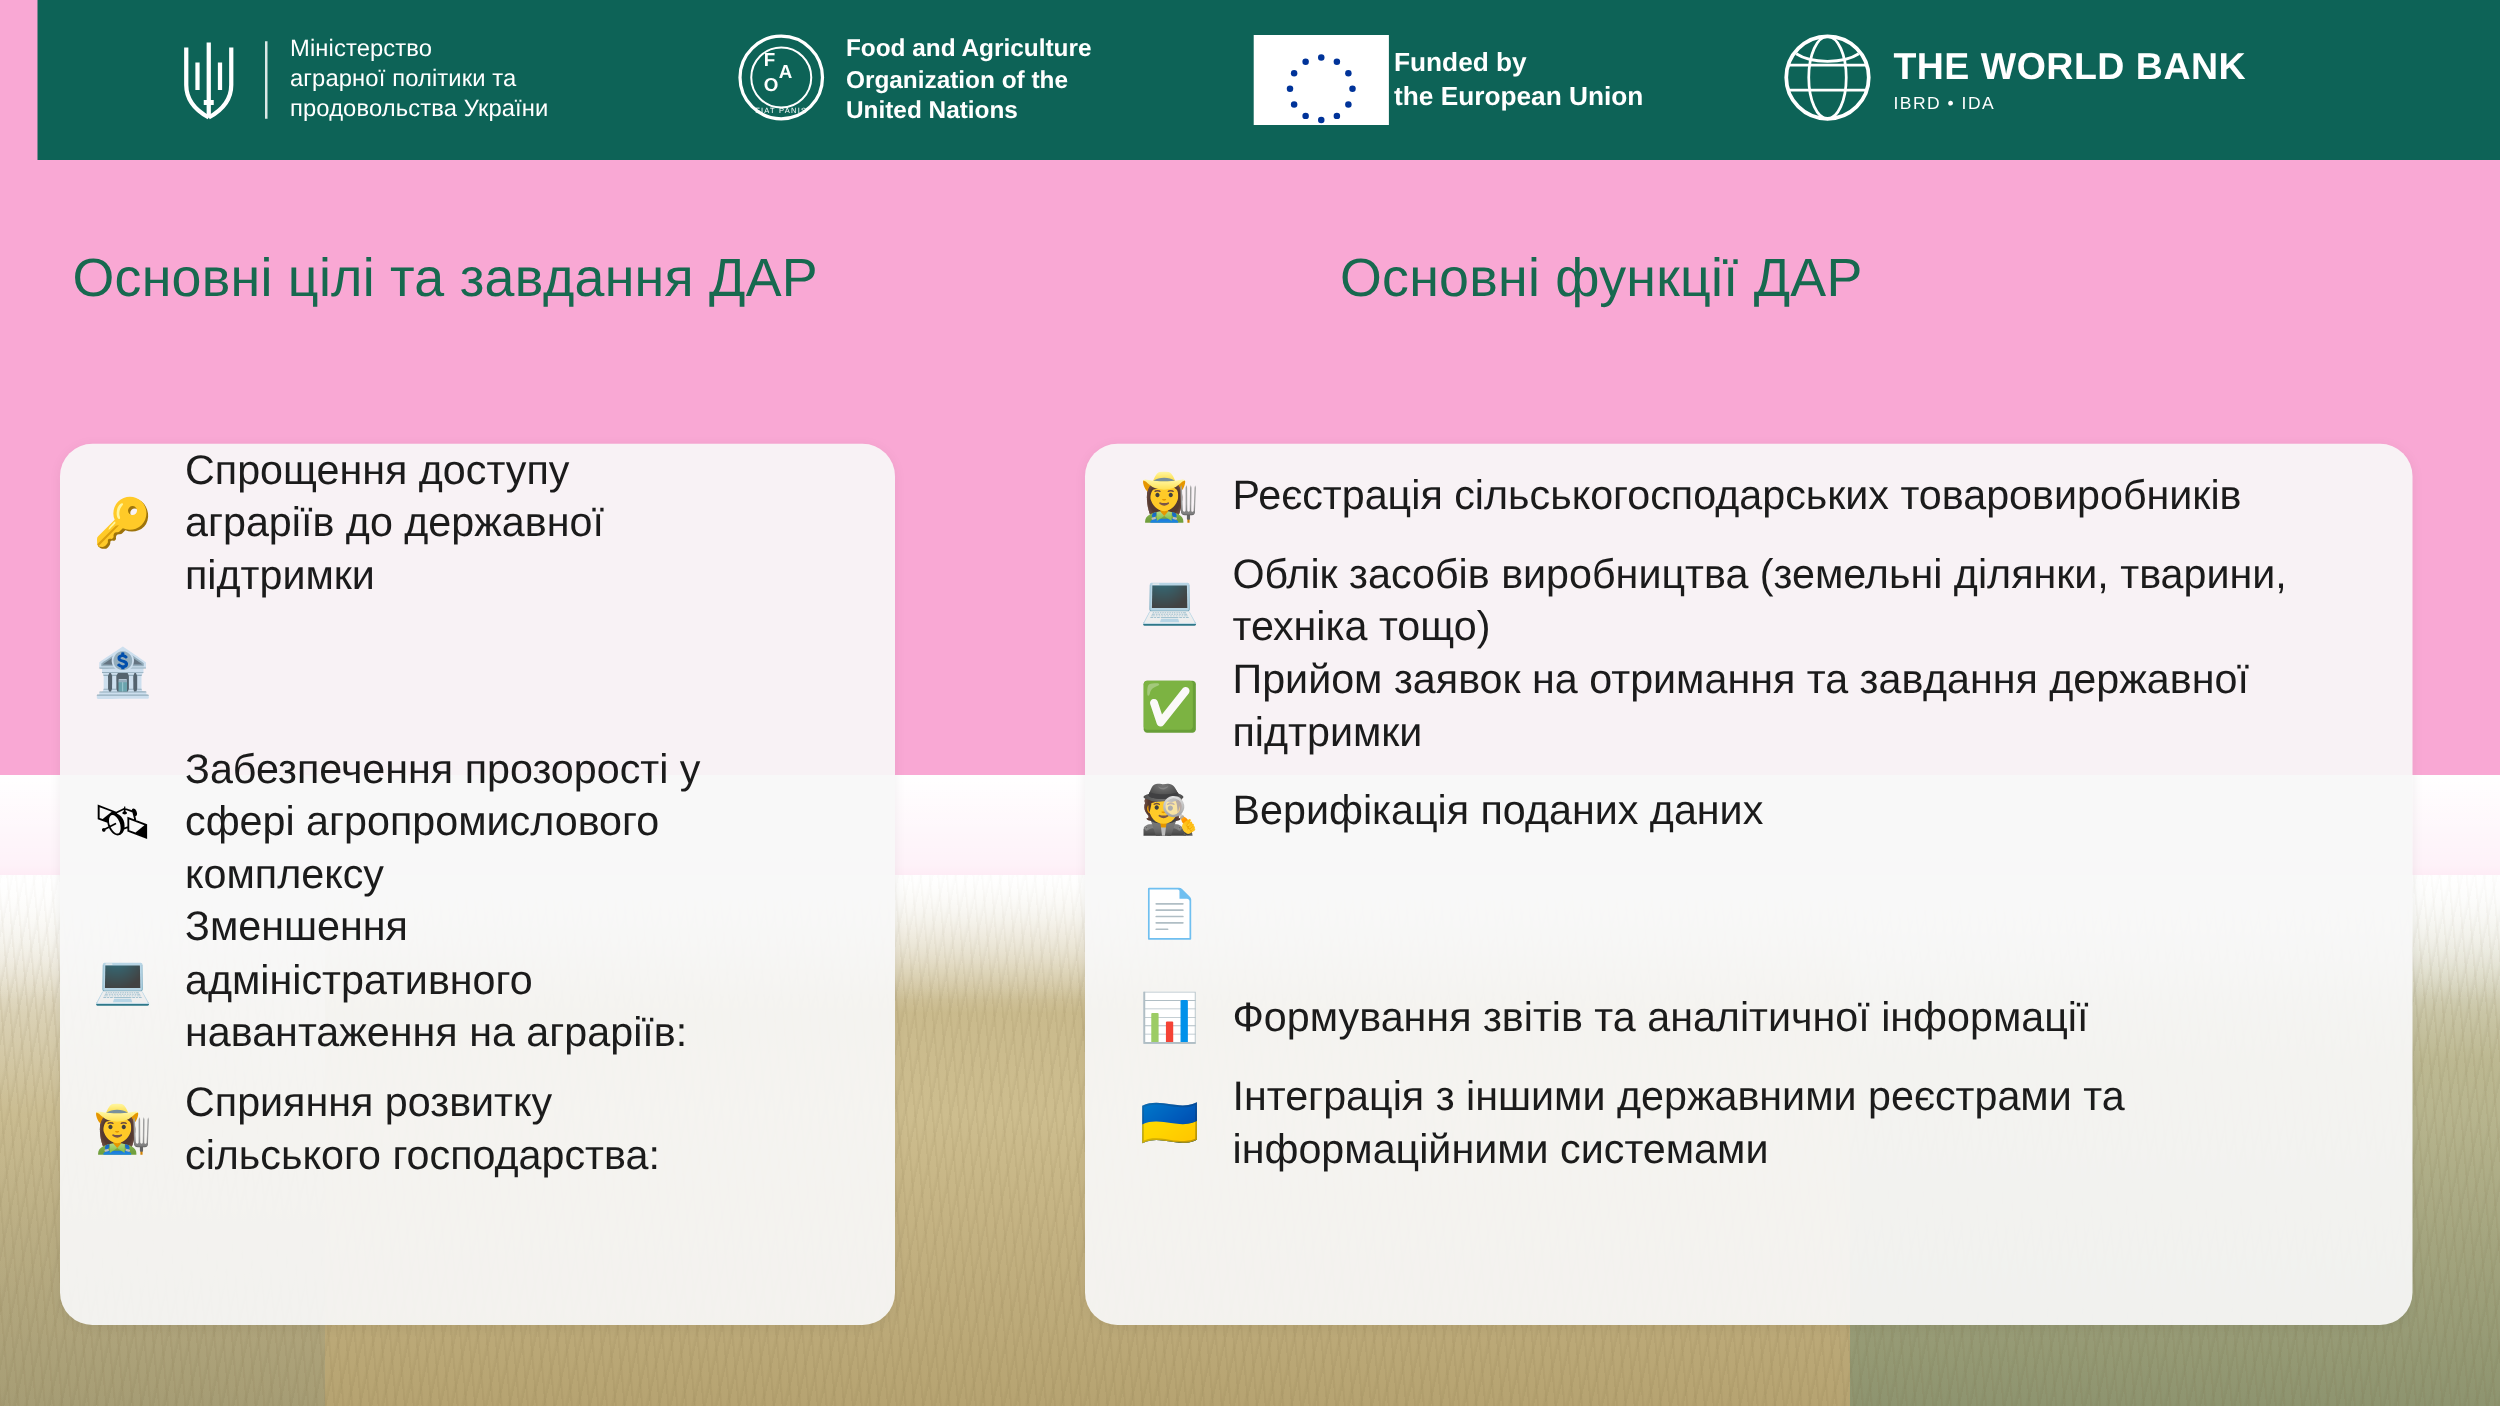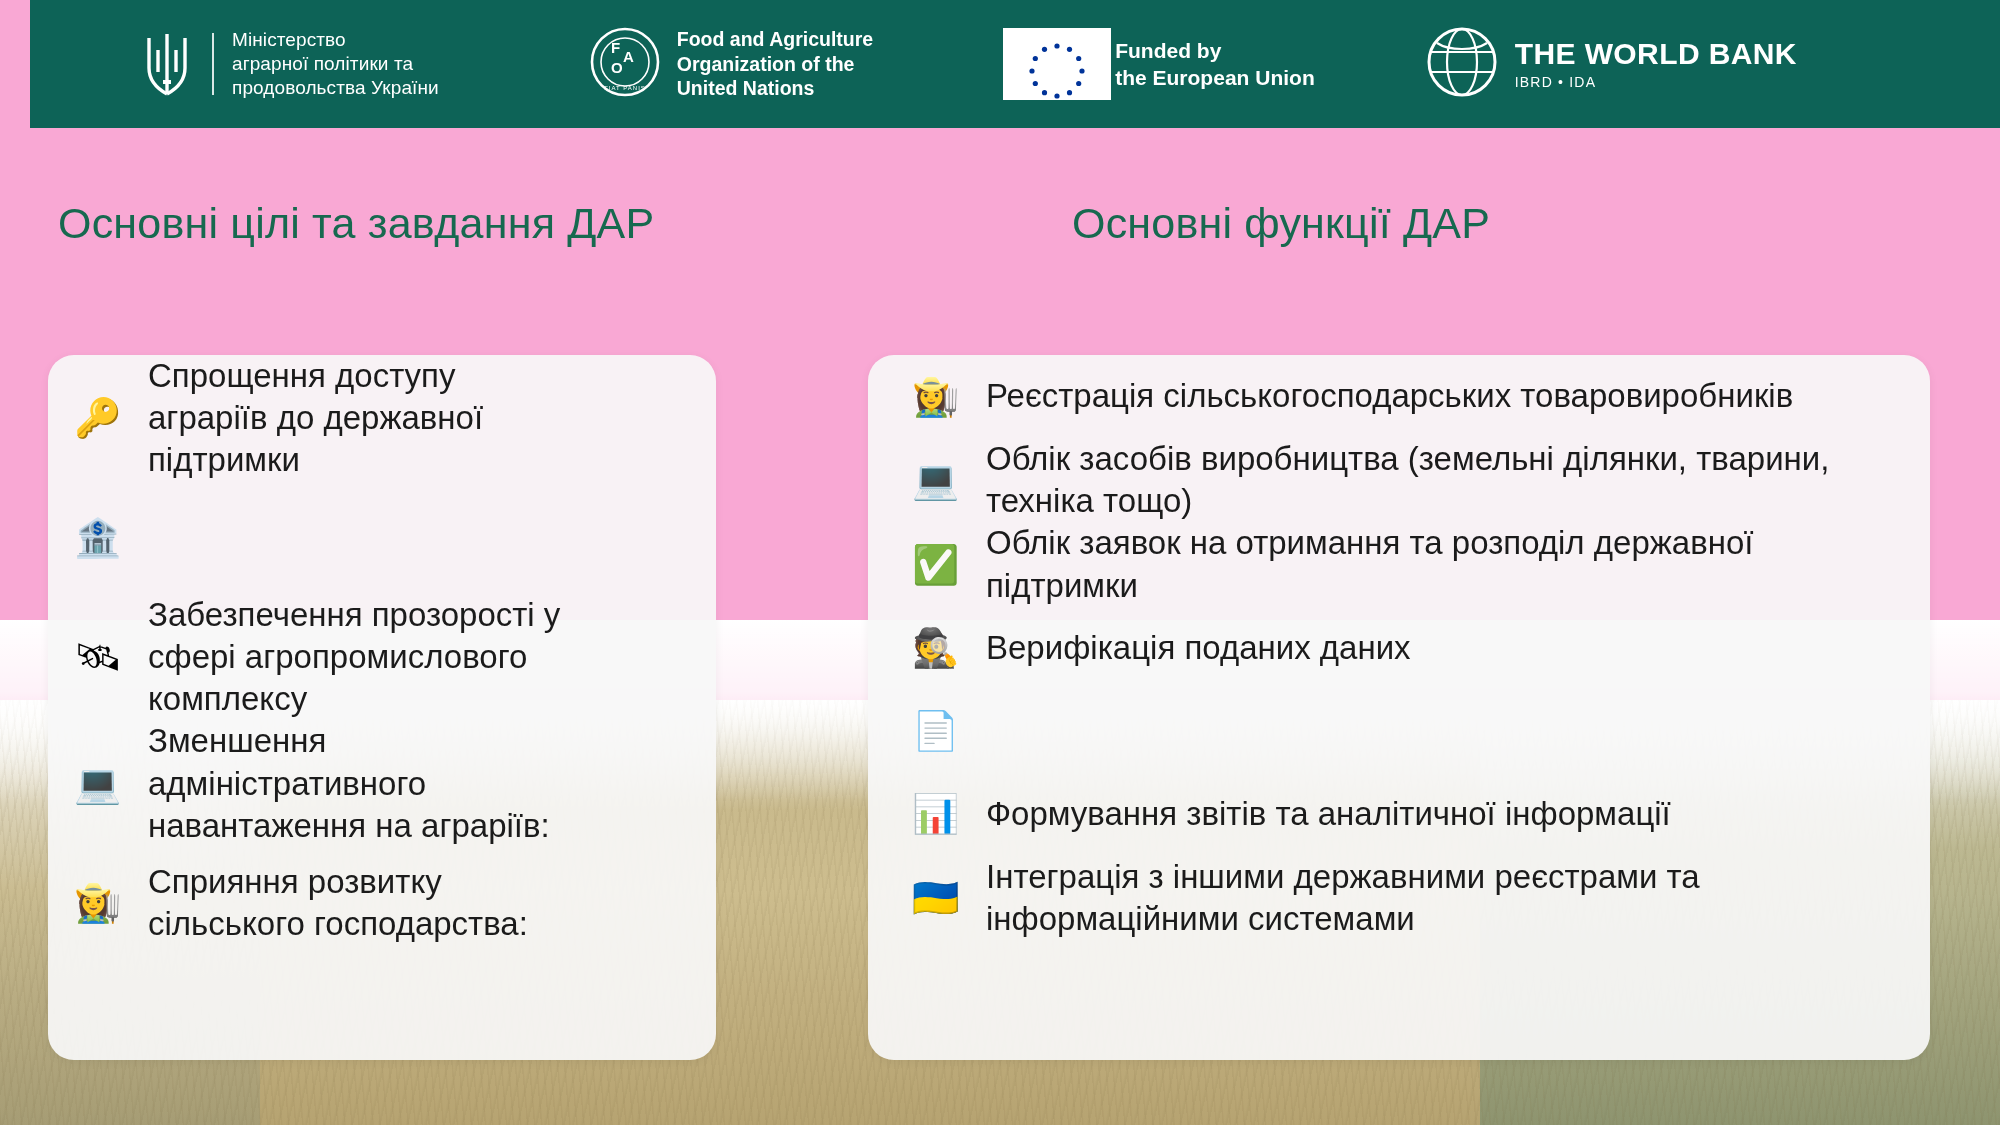--- a/index.html
+++ b/index.html
@@ -320,21 +320,21 @@
     <div class="item">
       <span class="item-icon">👩‍🌾</span>
       <span class="item-text">Реєстрація сільськогосподарських товаровиробників</span>
     </div>
     <div class="item">
       <span class="item-icon">💻</span>
       <span class="item-text">Облік засобів виробництва (земельні ділянки, тварини, техніка тощо)</span>
     </div>
     <div class="item">
       <span class="item-icon">✅</span>
-      <span class="item-text">Облік заявок на отримання та розподіл державної підтримки</span>
+      <span class="item-text">Прийом заявок на отримання та завдання державної підтримки</span>
     </div>
     <div class="item">
       <span class="item-icon">🕵</span>
       <span class="item-text">Верифікація поданих даних</span>
     </div>
     <div class="item">
       <span class="item-icon">📄</span>
     </div>
     <div class="item">
       <span class="item-icon">📊</span>

